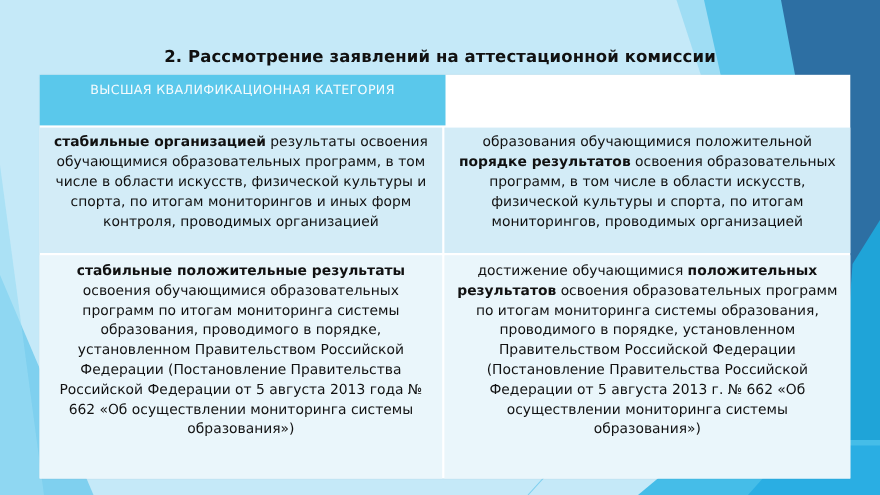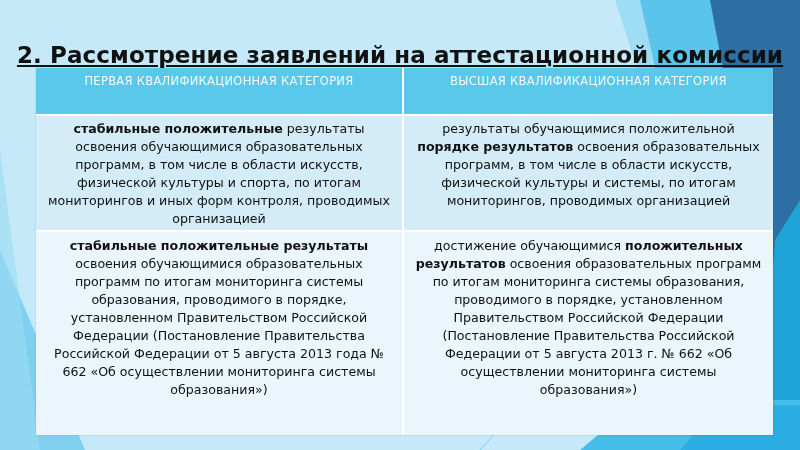--- a/index.html
+++ b/index.html
@@ -4,23 +4,22 @@
   <style>
     html, body { margin: 0; padding: 0; }
     body {
       width: 800px; height: 450px; overflow: hidden; position: relative;
       background: #c5e9f8;
       font-family: "DejaVu Sans", sans-serif;
     }
     .bg { position: absolute; inset: 0; }
     .slide-title {
       position: absolute; left: 0; right: 0; top: 42px;
-      text-align: center; font-weight: bold; font-size: 23px; color: #111;
+      text-align: center; font-weight: bold; font-size: 15px; color: #111;
       letter-spacing: 0.1px;
-      text-decoration: underline;
     }
     .table {
       position: absolute; left: 36px; top: 68px; width: 737px; height: 367px;
       background: #fff;
       box-shadow: 0 0 2px rgba(0,0,0,0.15);
     }
     .hdr, .row { position: absolute; left: 0; width: 737px; display: flex; }
     .hdr { top: 0; height: 46px; }
     .row1 { top: 48px; height: 114px; }
     .row2 { top: 164px; height: 203px; }
@@ -49,30 +48,29 @@
   <polygon points="775,240 800,200 800,450 760,450" fill="#1fa4d8"></polygon>
   <polygon points="580,450 640,400 800,400 800,450" fill="#45bde8"></polygon>
   <polygon points="680,450 720,405 800,405 800,450" fill="#2aaee3"></polygon>
   <line x1="480" y1="450" x2="530" y2="395" stroke="#7fd0ef" stroke-width="1"></line>
 </svg>
 
 <div class="slide-title">2. Рассмотрение заявлений на аттестационной комиссии</div>
 
 <div class="table">
   <div class="hdr">
-    <div class="cell left">ПЕРВАЯ КВАЛИФИКАЦИОННАЯ КАТЕГОРИЯ</div>
     <div class="cell right">ВЫСШАЯ КВАЛИФИКАЦИОННАЯ КАТЕГОРИЯ</div>
   </div>
 
   <div class="row row1">
     <div class="cell left">
-      <span class="b">стабильные положительные</span><span> результаты освоения обучающимися образовательных программ, в том числе в области искусств, физической культуры и спорта, по итогам мониторингов и иных форм контроля, проводимых организацией</span>
+      <span class="b">стабильные организацией</span><span> результаты освоения обучающимися образовательных программ, в том числе в области искусств, физической культуры и спорта, по итогам мониторингов и иных форм контроля, проводимых организацией</span>
     </div>
     <div class="cell right">
-      <span>результаты обучающимися положительной </span><span class="b">порядке результатов</span><span> освоения образовательных программ, в том числе в области искусств, физической культуры и системы, по итогам мониторингов, проводимых организацией</span>
+      <span>образования обучающимися положительной </span><span class="b">порядке результатов</span><span> освоения образовательных программ, в том числе в области искусств, физической культуры и спорта, по итогам мониторингов, проводимых организацией</span>
     </div>
   </div>
 
   <div class="row row2">
     <div class="cell left">
       <span class="b">стабильные положительные результаты</span><span> освоения обучающимися образовательных программ по итогам мониторинга системы образования, проводимого в порядке, установленном Правительством Российской Федерации (</span><span class="i">Постановление Правительства Российской Федерации от 5 августа 2013 года № 662 «Об осуществлении мониторинга системы образования»</span><span>)</span>
     </div>
     <div class="cell right">
       <span>достижение обучающимися </span><span class="b">положительных результатов</span><span> освоения образовательных программ по итогам мониторинга системы образования, проводимого в порядке, установленном Правительством Российской Федерации (</span><span class="i">Постановление Правительства Российской Федерации от 5 августа 2013 г. № 662 «Об осуществлении мониторинга системы образования»</span><span>)</span>
     </div>

